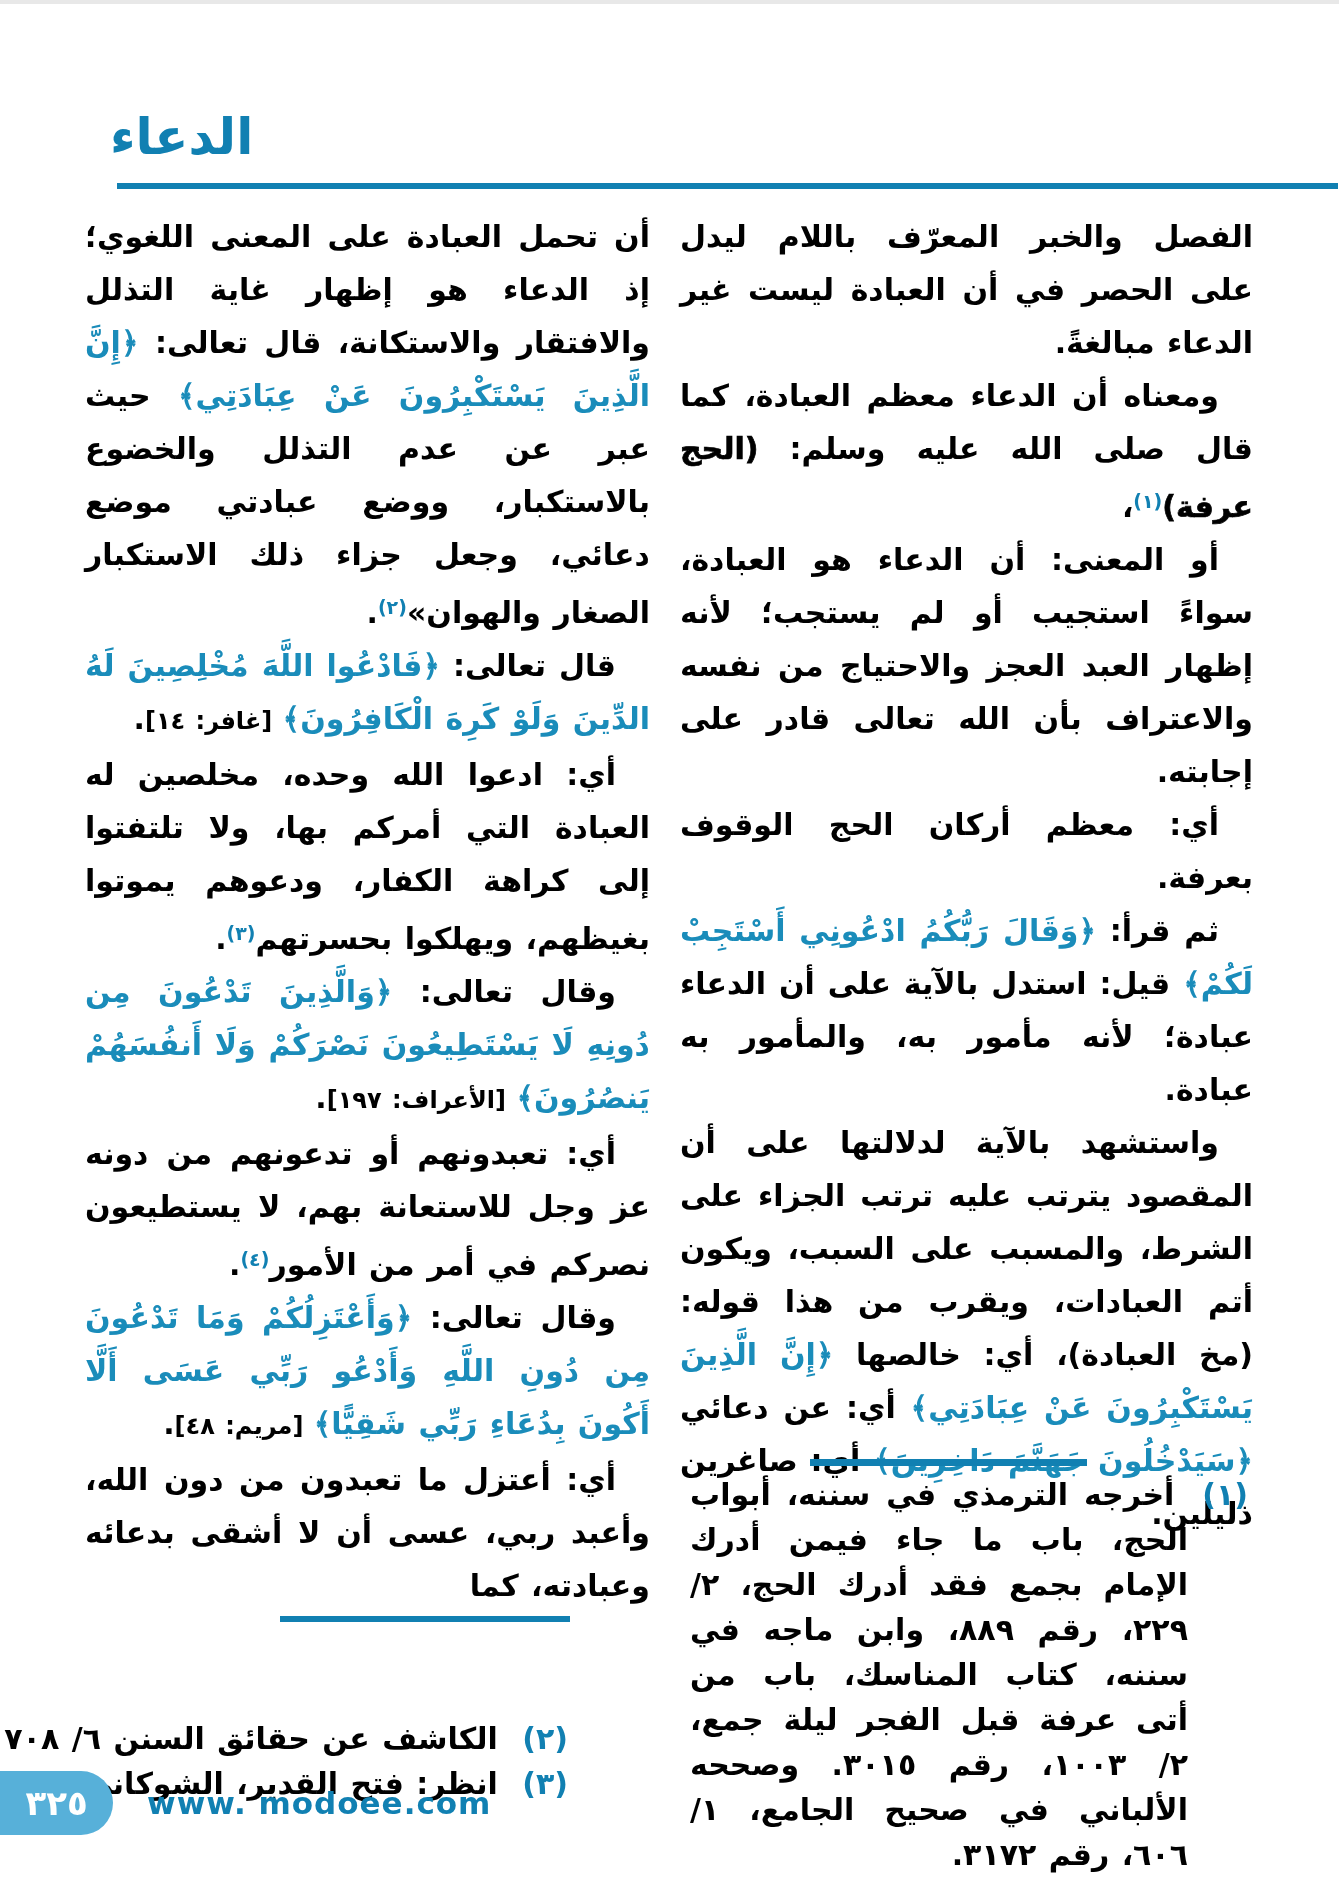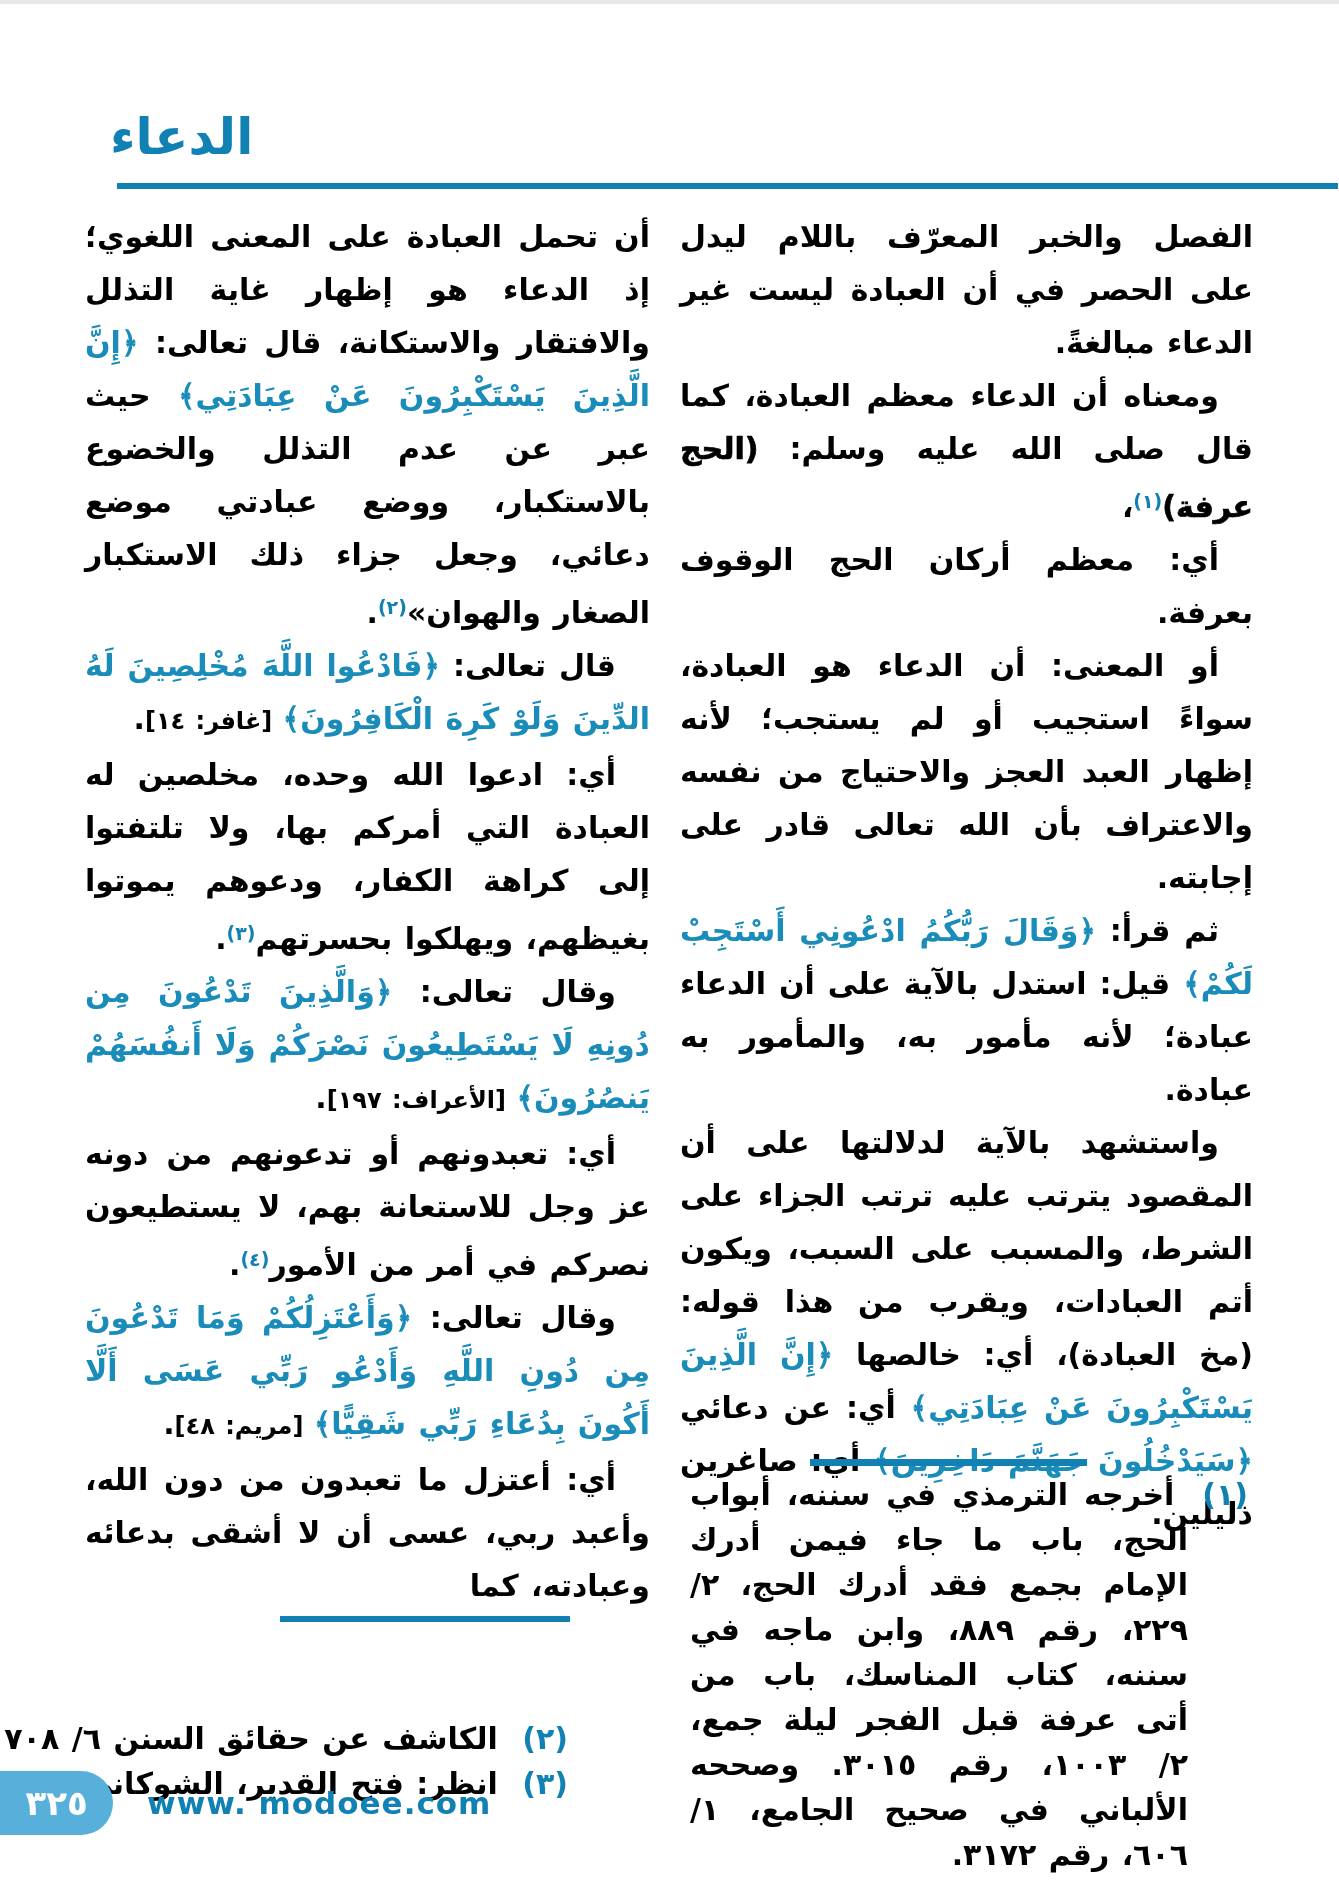--- a/index.html
+++ b/index.html
@@ -79,22 +79,22 @@
 <body>
 
 <div class="page">
 
   <div class="chapter-title">الدعاء</div>
   <div class="header-rule"></div>
 
   <section class="col col-right">
     <p class="para"><span class="run-text">الفصل والخبر المعرّف باللام ليدل على الحصر في أن العبادة ليست غير الدعاء مبالغةً.</span></p>
     <p class="para indent"><span class="run-text">ومعناه أن الدعاء معظم العبادة، كما قال صلى الله عليه وسلم: </span><span class="run-emph">(الحج عرفة)</span><span class="run-fnref">(١)</span><span class="run-text">،</span></p>
+    <p class="para indent"><span class="run-text">أو المعنى: أن الدعاء هو العبادة، سواءً استجيب أو لم يستجب؛ لأنه إظهار العبد العجز والاحتياج من نفسه والاعتراف بأن الله تعالى قادر على إجابته.</span></p>
     <p class="para indent"><span class="run-text">أي: معظم أركان الحج الوقوف بعرفة.</span></p>
-    <p class="para indent"><span class="run-text">أو المعنى: أن الدعاء هو العبادة، سواءً استجيب أو لم يستجب؛ لأنه إظهار العبد العجز والاحتياج من نفسه والاعتراف بأن الله تعالى قادر على إجابته.</span></p>
     <p class="para indent"><span class="run-text">ثم قرأ: </span><span class="run-quran">﴿وَقَالَ رَبُّكُمُ ادْعُونِي أَسْتَجِبْ لَكُمْ﴾</span><span class="run-text"> قيل: استدل بالآية على أن الدعاء عبادة؛ لأنه مأمور به، والمأمور به عبادة.</span></p>
     <p class="para indent"><span class="run-text">واستشهد بالآية لدلالتها على أن المقصود يترتب عليه ترتب الجزاء على الشرط، والمسبب على السبب، ويكون أتم العبادات، ويقرب من هذا قوله: (مخ العبادة)، أي: خالصها </span><span class="run-quran">﴿إِنَّ الَّذِينَ يَسْتَكْبِرُونَ عَنْ عِبَادَتِي﴾</span><span class="run-text"> أي: عن دعائي </span><span class="run-quran">﴿سَيَدْخُلُونَ جَهَنَّمَ دَاخِرِينَ﴾</span><span class="run-text"> أي: صاغرين ذليلين.</span></p>
   </section>
 
   <section class="col col-left">
     <p class="para"><span class="run-text">أن تحمل العبادة على المعنى اللغوي؛ إذ الدعاء هو إظهار غاية التذلل والافتقار والاستكانة، قال تعالى: </span><span class="run-quran">﴿إِنَّ الَّذِينَ يَسْتَكْبِرُونَ عَنْ عِبَادَتِي﴾</span><span class="run-text"> حيث عبر عن عدم التذلل والخضوع بالاستكبار، ووضع عبادتي موضع دعائي، وجعل جزاء ذلك الاستكبار الصغار والهوان»</span><span class="run-fnref">(٢)</span><span class="run-text">.</span></p>
     <p class="para indent"><span class="run-text">قال تعالى: </span><span class="run-quran">﴿فَادْعُوا اللَّهَ مُخْلِصِينَ لَهُ الدِّينَ وَلَوْ كَرِهَ الْكَافِرُونَ﴾</span><span class="run-ref"> [غافر: ١٤]</span><span class="run-text">.</span></p>
     <p class="para indent"><span class="run-text">أي: ادعوا الله وحده، مخلصين له العبادة التي أمركم بها، ولا تلتفتوا إلى كراهة الكفار، ودعوهم يموتوا بغيظهم، ويهلكوا بحسرتهم</span><span class="run-fnref">(٣)</span><span class="run-text">.</span></p>
     <p class="para indent"><span class="run-text">وقال تعالى: </span><span class="run-quran">﴿وَالَّذِينَ تَدْعُونَ مِن دُونِهِ لَا يَسْتَطِيعُونَ نَصْرَكُمْ وَلَا أَنفُسَهُمْ يَنصُرُونَ﴾</span><span class="run-ref"> [الأعراف: ١٩٧]</span><span class="run-text">.</span></p>
     <p class="para indent"><span class="run-text">أي: تعبدونهم أو تدعونهم من دونه عز وجل للاستعانة بهم، لا يستطيعون نصركم في أمر من الأمور</span><span class="run-fnref">(٤)</span><span class="run-text">.</span></p>

